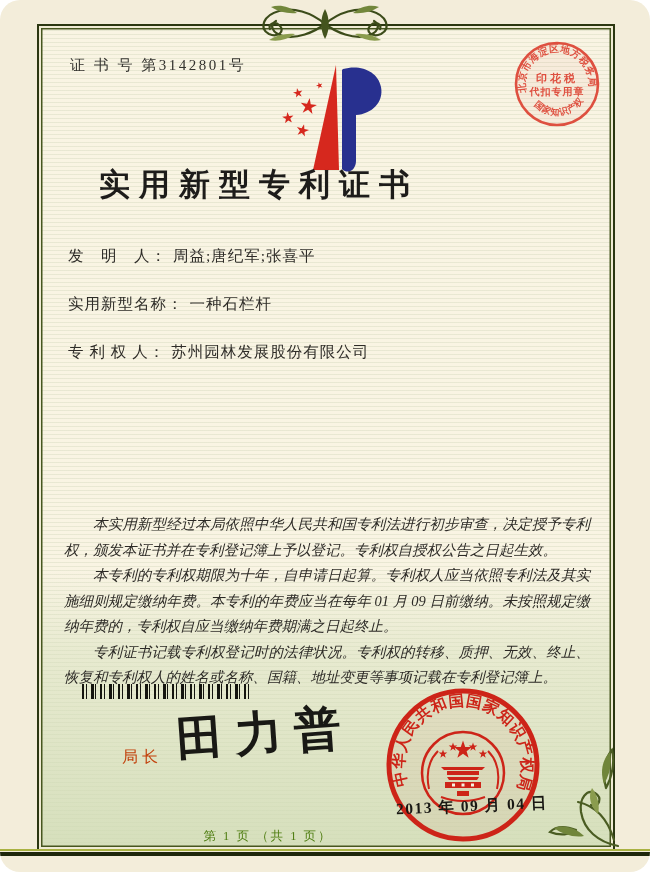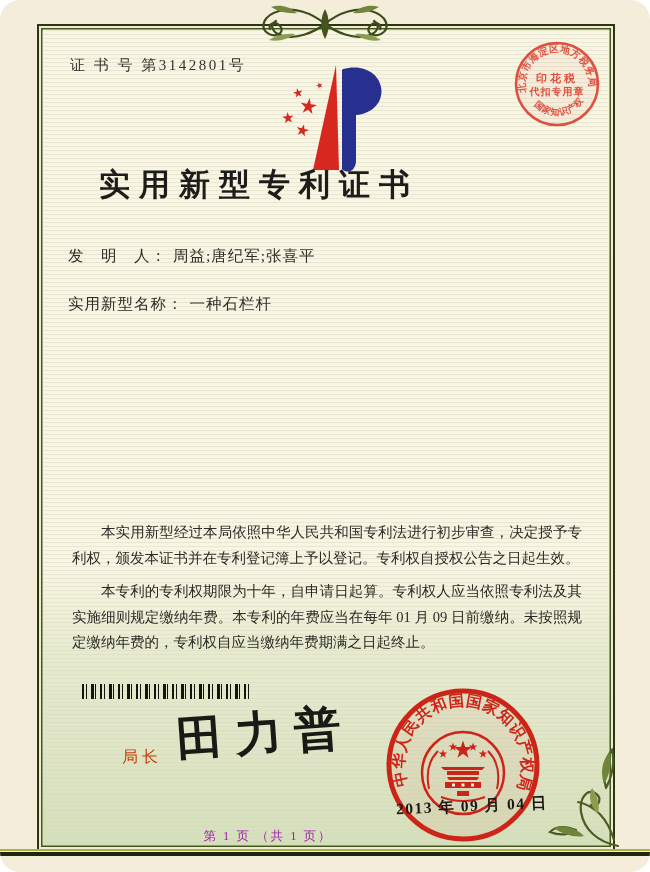--- a/index.html
+++ b/index.html
@@ -37,41 +37,41 @@
     font-size:31px; font-weight:bold; letter-spacing:9px; color:#1d1c1a;
   }
 
   .fields{position:absolute; left:68px; top:246px; width:530px; font-size:15.5px;}
   .field-row{height:48px; white-space:pre;}
   .field-label{letter-spacing:1px;}
   .field-value{margin-left:6px; letter-spacing:1px;}
 
   .paras{position:absolute; left:64px; top:512px; width:526px;
     font-size:14.5px; line-height:25.5px; text-align:justify; color:#2c2a26;}
-  .paras p{margin:8px; text-indent:2em;}
+  .paras p{margin:0; text-indent:2em;font-style:italic;}
 
   .barcode{position:absolute; left:82px; top:684px; width:168px; height:15px;
     background:repeating-linear-gradient(90deg,
       #15150f 0 2px, transparent 2px 4px,
       #15150f 4px 5px, transparent 5px 9px,
       #15150f 9px 12px, transparent 12px 13px,
       #15150f 13px 14px, transparent 14px 18px);}
 
   .director{position:absolute; left:122px; top:747px; font-size:16px; letter-spacing:4px; color:#c2410c;}
   .signature{position:absolute; left:176px; top:702px; font-size:47px; font-weight:bold;
     letter-spacing:12px; color:#191915; transform:rotate(-4deg); white-space:nowrap;}
 
   .seal{position:absolute; left:383px; top:685px; width:160px; height:160px;}
   .seal-date{position:absolute; left:396px; top:796px; font-size:15.5px; font-weight:bold;
     letter-spacing:1.5px; color:#191814; transform:rotate(-2.5deg); white-space:nowrap;}
 
   .tax-stamp{position:absolute; left:511px; top:38px; width:92px; height:92px; opacity:.93;}
 
   .footer{position:absolute; left:37px; top:828px; width:462px; text-align:center;
-    font-size:12.5px; letter-spacing:2px; color:#a21caf;}
+    font-size:12.5px; letter-spacing:2px; color:#4d7c0f;}
 
   .ornament-top{position:absolute; left:225px; top:2px; width:200px; height:44px;}
   .flourish-br{position:absolute; left:546px; top:742px; width:80px; height:112px;}
 </style>
 </head>
 <body>
 
 <div class="page">
 
   <div class="frame"></div>
@@ -118,25 +118,27 @@
     <div class="star" style="left:6px; top:56px; width:12px; height:12px; transform:rotate(-6deg);"></div>
     <div class="star" style="left:20px; top:68px; width:13px; height:13px; transform:rotate(14deg);"></div>
     <div class="star" style="left:40px; top:26px; width:7px; height:7px; transform:rotate(-18deg);"></div>
   </div>
 
   <div class="title">实用新型专利证书</div>
 
   <div class="fields">
     <div class="field-row"><span class="field-label">发　明　人：</span><span class="field-value">周益;唐纪军;张喜平</span></div>
     <div class="field-row"><span class="field-label">实用新型名称：</span><span class="field-value">一种石栏杆</span></div>
+    <div class="field-row"><span class="field-label">专 利 权 人：</span><span class="field-value">苏州园林发展股份有限公司</span></div>
   </div>
 
   <div class="paras">
     <p>本实用新型经过本局依照中华人民共和国专利法进行初步审查，决定授予专利权，颁发本证书并在专利登记簿上予以登记。专利权自授权公告之日起生效。</p>
     <p>本专利的专利权期限为十年，自申请日起算。专利权人应当依照专利法及其实施细则规定缴纳年费。本专利的年费应当在每年 01 月 09 日前缴纳。未按照规定缴纳年费的，专利权自应当缴纳年费期满之日起终止。</p>
+    <p>专利证书记载专利权登记时的法律状况。专利权的转移、质押、无效、终止、恢复和专利权人的姓名或名称、国籍、地址变更等事项记载在专利登记簿上。</p>
   </div>
 
   <div class="barcode"></div>
 
   <div class="director">局长</div>
   <div class="signature">田力普</div>
 
   <svg class="seal" viewBox="-80 -80 160 160">
     <circle r="74" fill="rgba(205,36,24,0.05)" stroke="#cd2418" stroke-width="5"></circle>
     <defs>

